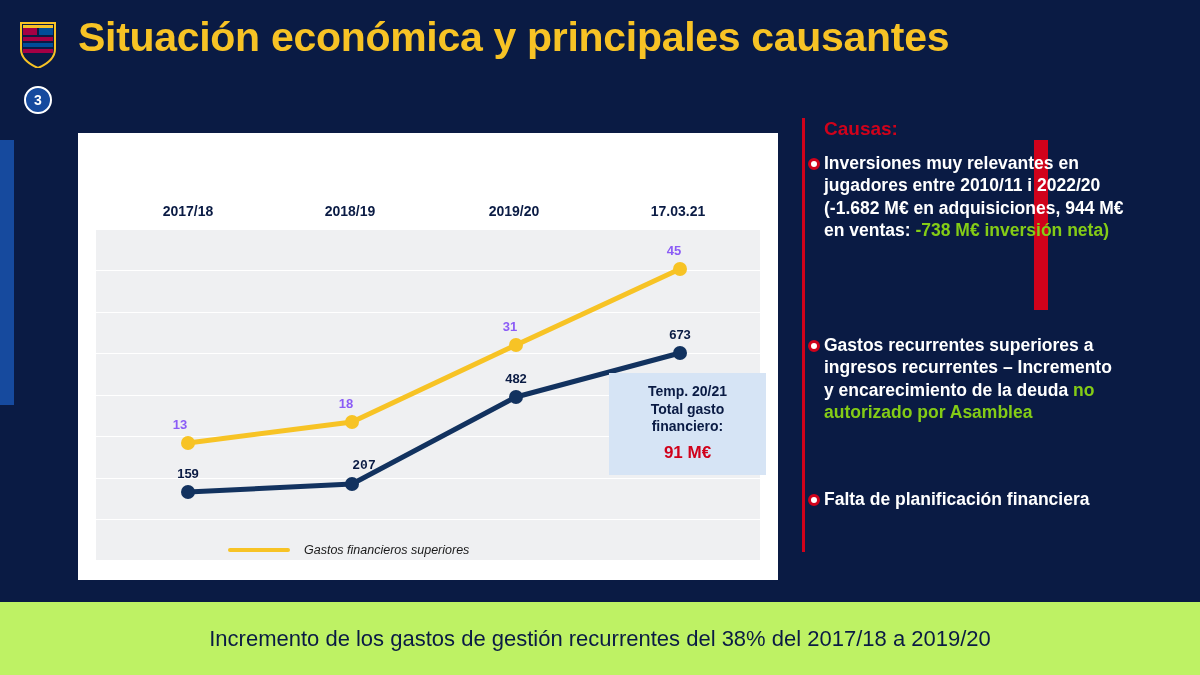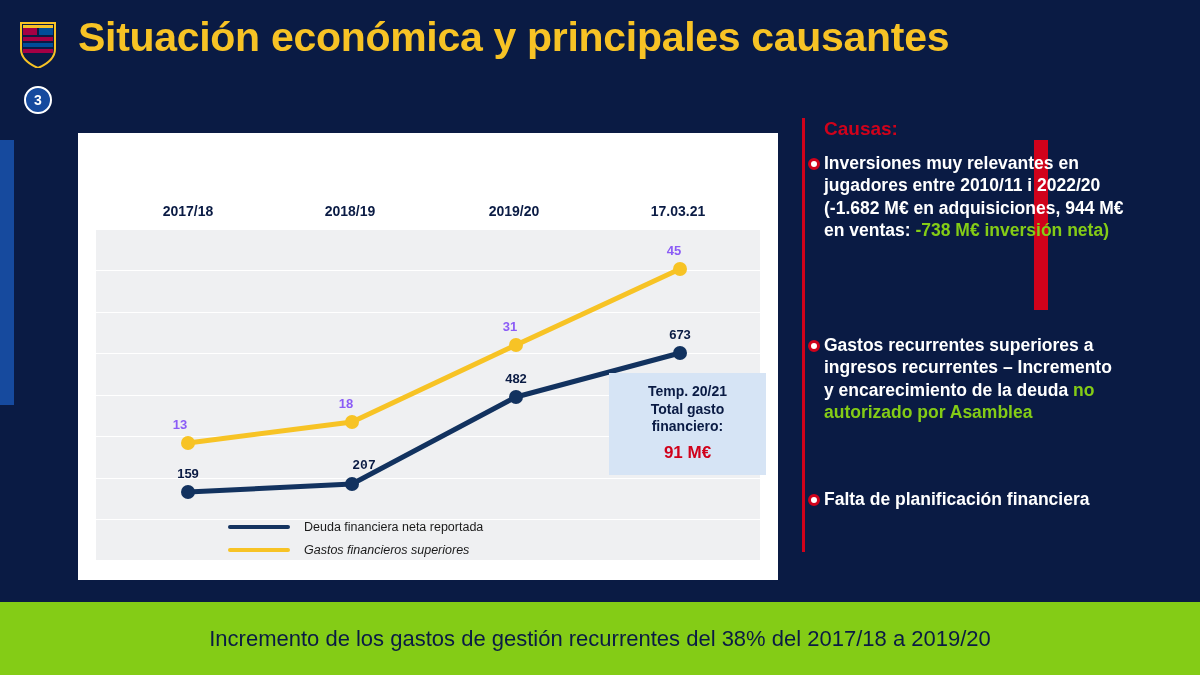--- a/index.html
+++ b/index.html
@@ -128,21 +128,21 @@
   .bullet-dot {
     position: absolute; left: -16px; top: 6px;
     width: 12px; height: 12px; border-radius: 50%;
     background: #ffffff; border: 3px solid #d0021b;
   }
   .gold-text { color: #84cc16; }
   
   .footer {
     position: absolute; left: 0; bottom: 0;
     width: 1200px; height: 73px;
-    background: #84cc16;
+    background: #bef264;
     display: flex; align-items: center; justify-content: center;
   }
   .footer-text {
     font-size: 22px; color: #0a1b44;
   }
 </style>
 </head>
 <body>
 
 <div id="slide">
@@ -213,24 +213,20 @@
 
       <div class="callout">
         <span>Temp. 20/21</span><br>
         <span>Total gasto</span><br>
         <span>financiero:</span>
         <span class="big">91 M€</span>
       </div>
 
       <div class="legend">
         <div class="legend-row">
-          <span class="legend-swatch navy"></span>
-          <span class="legend-label">Deuda financiera neta reportada</span>
-        </div>
-        <div class="legend-row">
           <span class="legend-swatch gold"></span>
           <span class="legend-label italic">Gastos financieros superiores</span>
         </div>
       </div>
 
     </div>
   </div>
 
   <div class="causas">
     <div class="causas-rule"></div>

